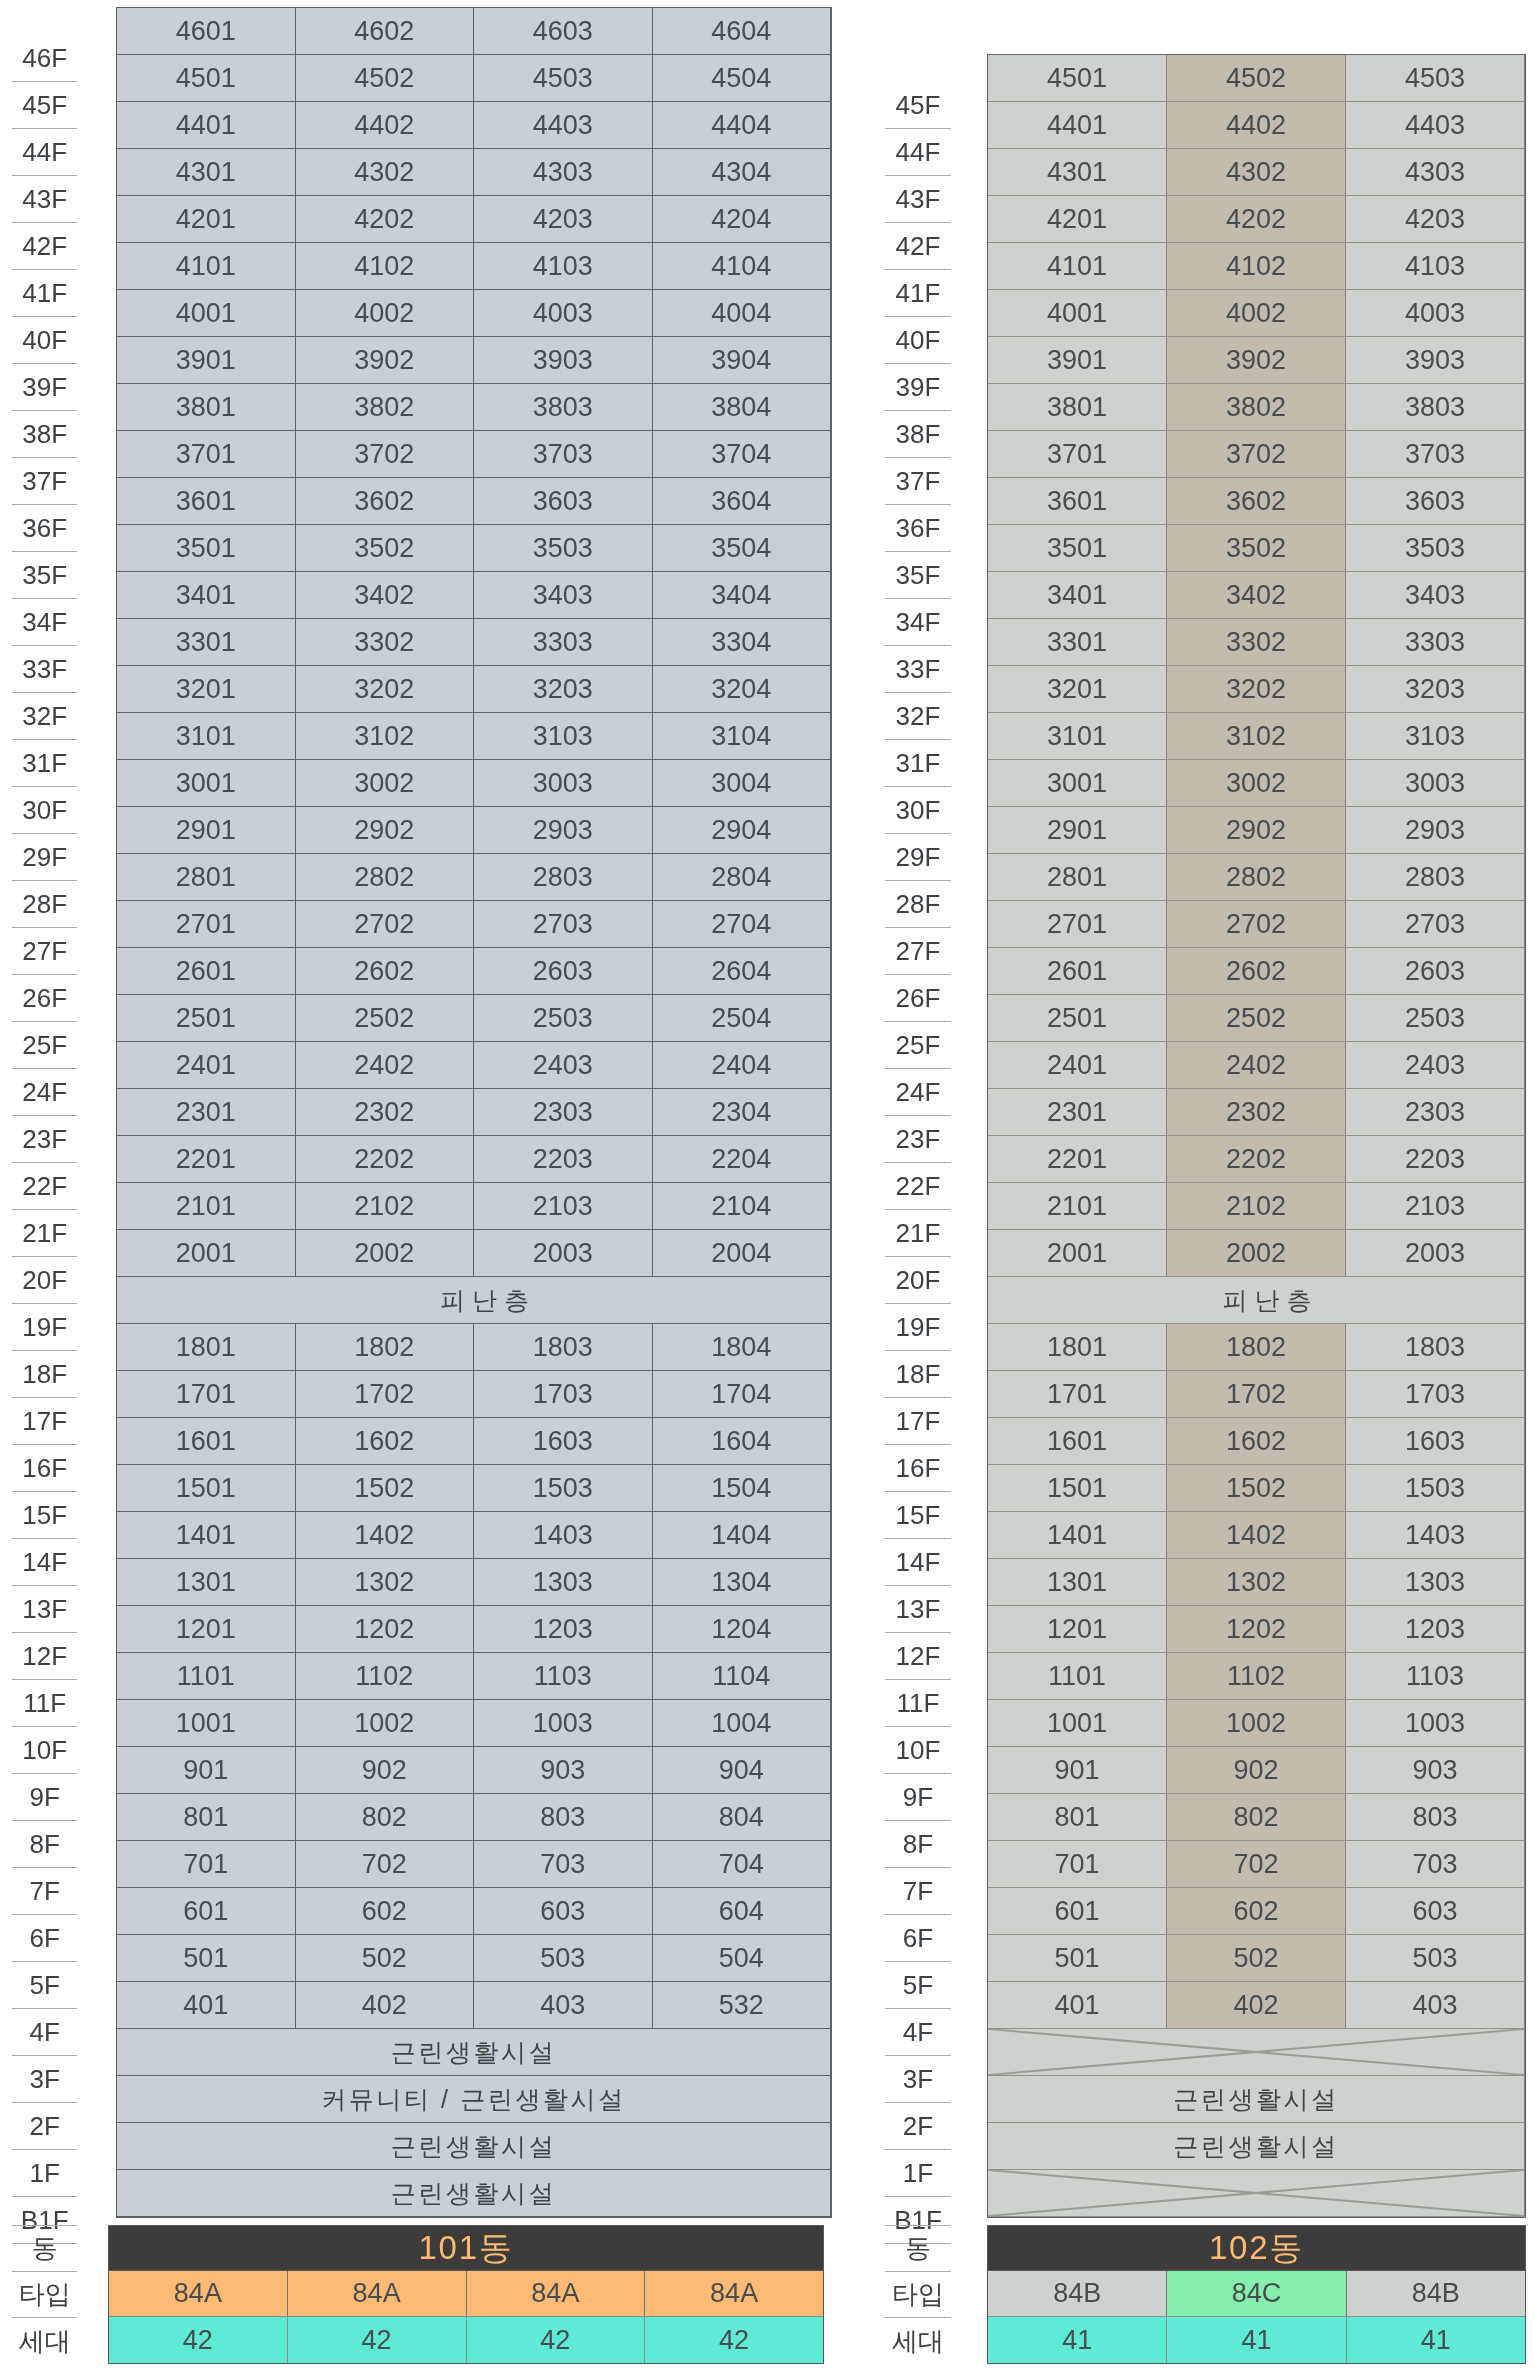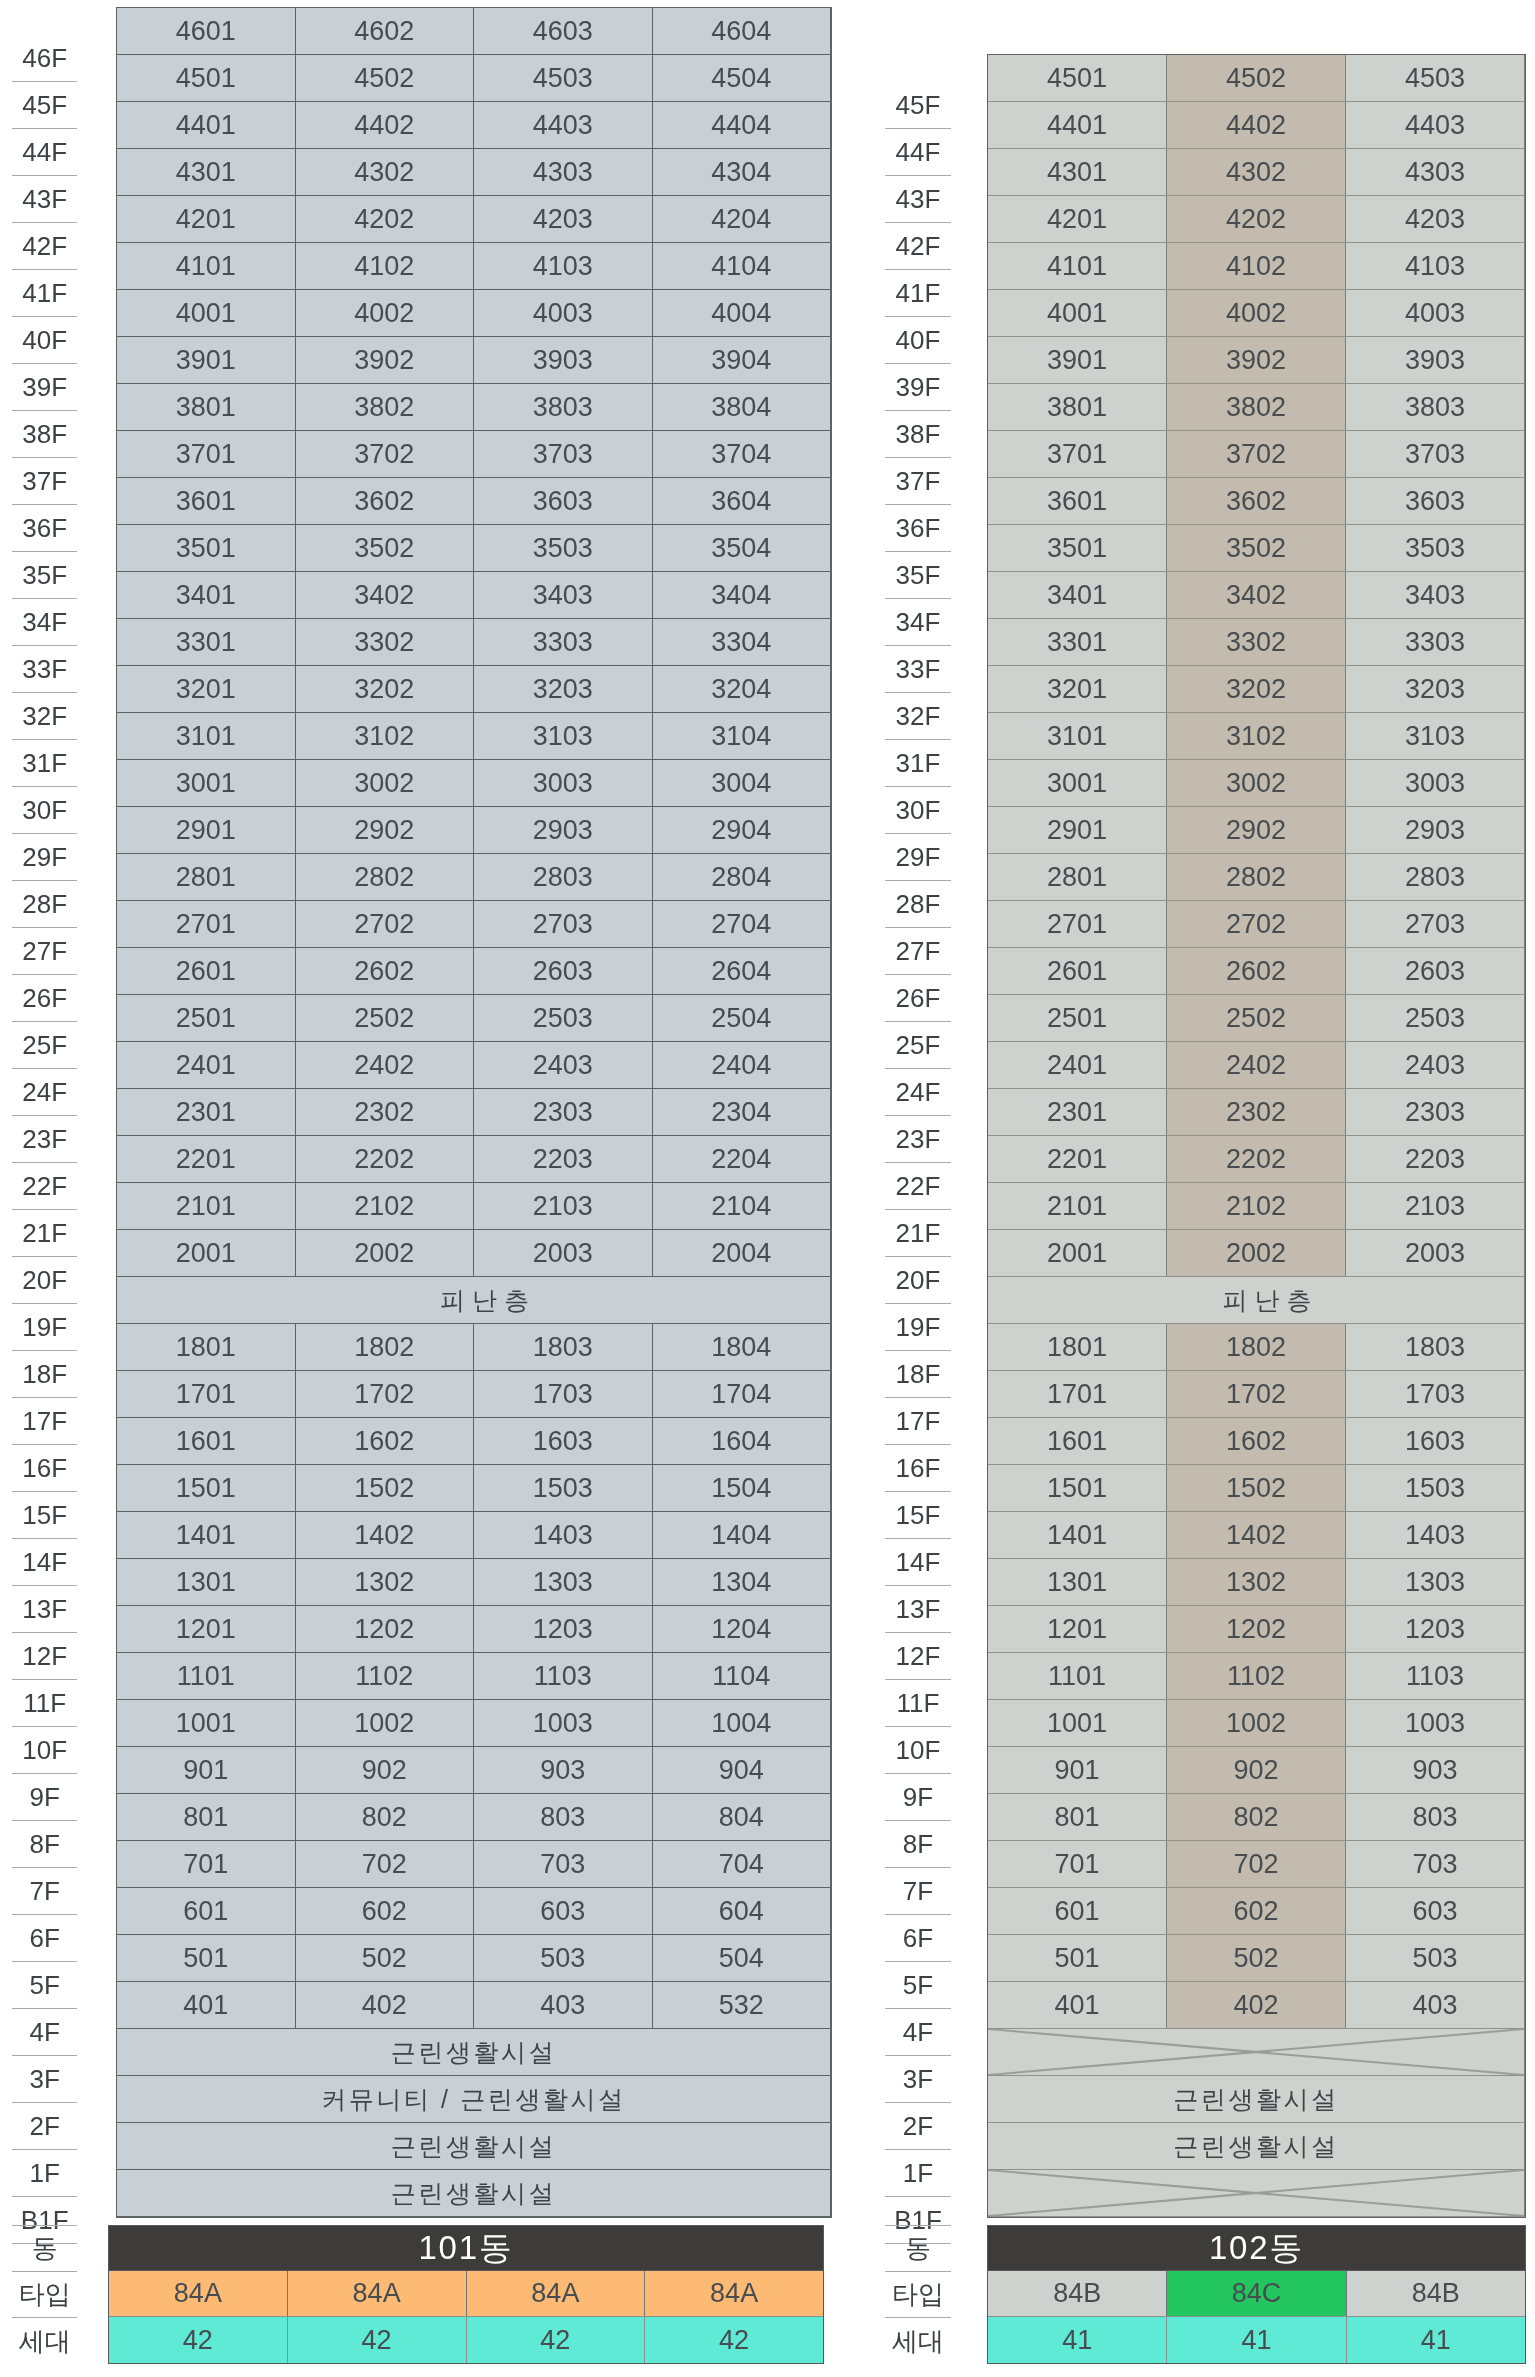--- a/index.html
+++ b/index.html
@@ -54,35 +54,35 @@
     font-size:26px; color:#3c4145; border-bottom:1.7px solid #a8abad;
   }
   .blabels .blabel:last-child { border-bottom:none; }
   .bsec { position:absolute; box-sizing:border-box; border:1.7px solid #55595c; }
   #bsec-left  { left:108px;  top:2225px; width:716px; }
   #bsec-right { left:987px; top:2225px; width:539px;text-align:right; }
   .brow { box-sizing:border-box; height:46px; display:flex; border-bottom:1.7px solid #8b8f92; }
   .bsec .brow:last-child { border-bottom:none; }
   .brow.hdr { height:45px; border-bottom:1.7px solid #55595c; }
   .bheader {
-    flex:1; background:#3d3c3b; color:#ffffff;
+    flex:1; background:#3d3c3b; color:#fdba74;
     display:flex; align-items:center; justify-content:center;
     font-size:33px; letter-spacing:1.7px;
   }
   .tcell,.scell {
     box-sizing:border-box; flex:1; min-width:0;
     display:flex; align-items:center; justify-content:center;
     font-size:27px; color:#464c50;
   }
   .tcell { border-right:1.7px solid #70757a; }
   .scell { background:#5eead4; border-right:1.7px solid #8b8f92; }
   .brow .tcell:last-child, .brow .scell:last-child { border-right:none; }
   #bsec-left  .tcell { background:#fdba74; }
   #bsec-right .tcell { background:#cdd2cf; }
-  #bsec-right .tcell.hld { background:#22c55e; }
+  #bsec-right .tcell.hld { background:#86efac; }
 </style>
 </head>
 <body>
 
 <div class="flabels" id="labels-left">
     <div class="flabel">46F</div>
     <div class="flabel">45F</div>
     <div class="flabel">44F</div>
     <div class="flabel">43F</div>
     <div class="flabel">42F</div>

